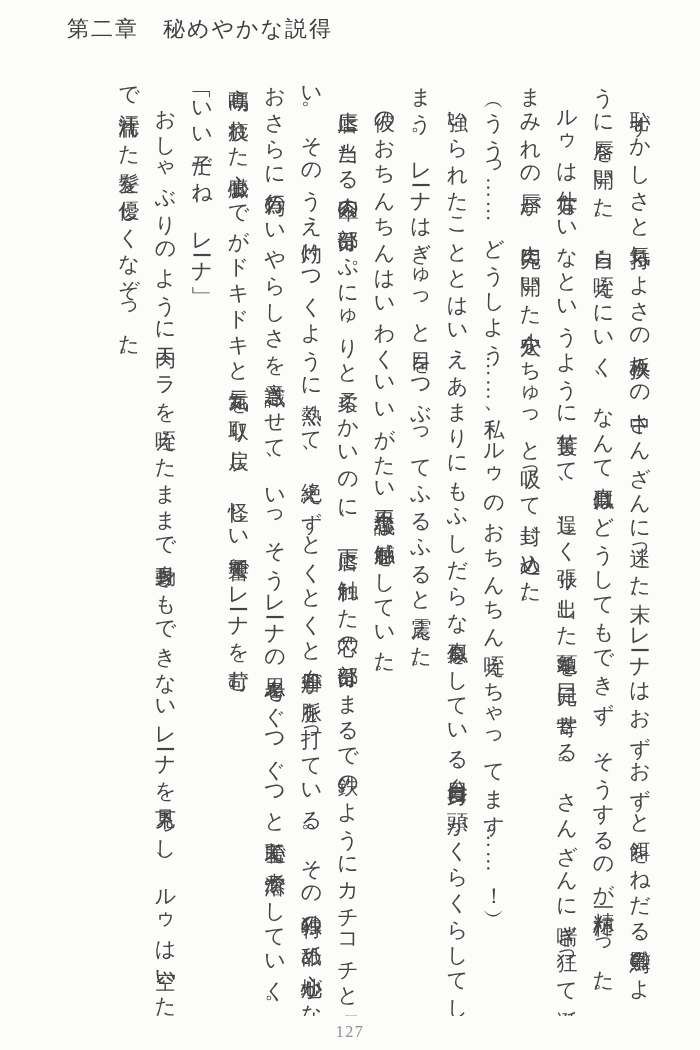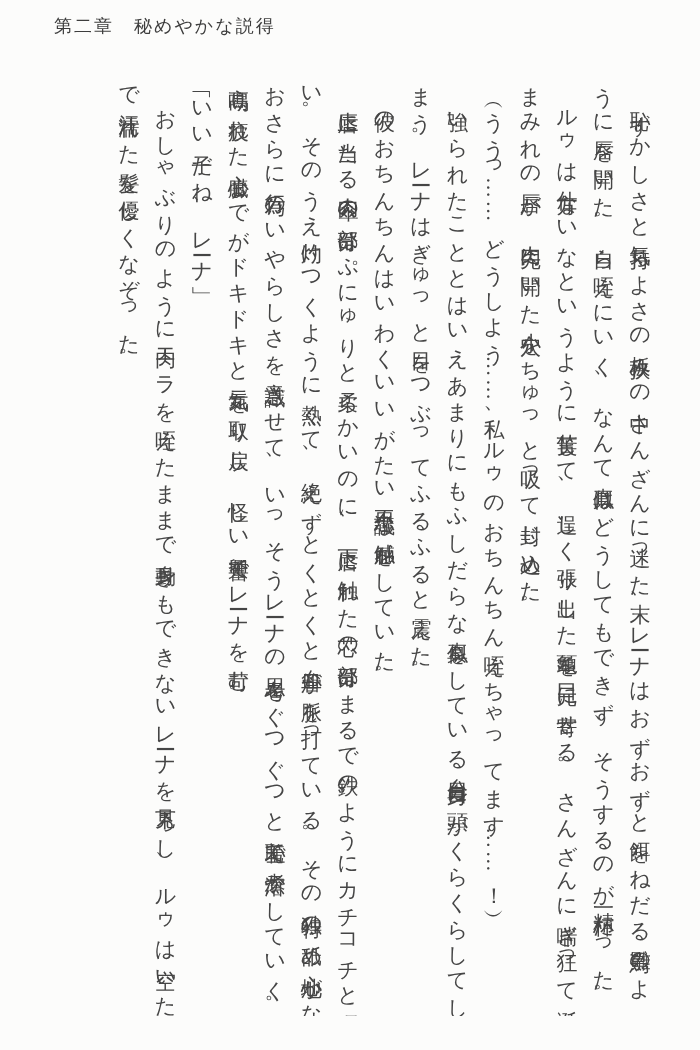--- a/index.html
+++ b/index.html
@@ -13,22 +13,22 @@
   .page {
     position: relative;
     width: 700px;
     height: 1050px;
     background: #fcfcfb;
     font-family: "Liberation Serif", "DejaVu Serif", serif;
   }
   .chapter-header {
     position: absolute;
     top: 14px;
-    left: 54px;
-    font-size: 18px;
+    left: 67px;
+    font-size: 22px;
     letter-spacing: 2px;
     color: #3d3d3d;
     white-space: pre;
   }
   .text-block {
     position: absolute;
     top: 72px;
     right: 42px;
     width: 622px;
     height: 944px;
@@ -68,14 +68,15 @@
     <p class="indent-full">恥ずかしさと気持ちよさの板挟みの中さんざんに迷った末、レーナはおずおずと餌をねだる雛鳥のように唇を開いた。自ら咥えにいく、なんて真似はどうしてもできず、そうするのが精一杯だった。</p>
     <p class="indent-full">ルゥは仕方ないなというように苦笑して、逞しく張り出した亀頭を口元に寄せる。さんざんに喘ぎ狂って涎まみれの唇が、肉先に開いた小穴をちゅっと吸って封じ込めた。</p>
     <p class="indent-full">（ううっ……どうしよう……私、ルゥのおちんちん咥えちゃってます……！）</p>
     <p class="indent-full">強いられたこととはいえあまりにもふしだらな真似をしている自分自身に頭がくらくらしてしまう。レーナはぎゅっと目をつぶってふるふると震えた。</p>
     <p class="indent-full">彼のおちんちんはいわくいいがたい不思議な感触をしていた。</p>
     <p class="indent-full">上唇に当たる肉傘の部分はぷにゅりと柔らかいのに、下唇に触れた芯の部分はまるで鉄のようにカチコチと硬い。そのうえ灼けつくように熱くて、絶えずとくとくと血管が脈を打っている。その独特の舐め心地がなおさらに行為のいやらしさを意識させて、いっそうレーナの思考をぐつぐつと羞恥で煮溶かしていく。高鳴り疲れた心臓までがドキドキと元気を取り戻し、怪しい興奮でレーナを苛む。</p>
     <p class="indent-half">「いい子だね、レーナ」</p>
     <p class="indent-full">おしゃぶりのように肉エラを咥えたままで身動きもできないレーナを見下ろし、ルゥは空いた手で汗濡れた髪を優しくなぞった。</p>
   </div>
 
+  <div class="page-number">127</div>
 
 </div>
 
 </body></html>

